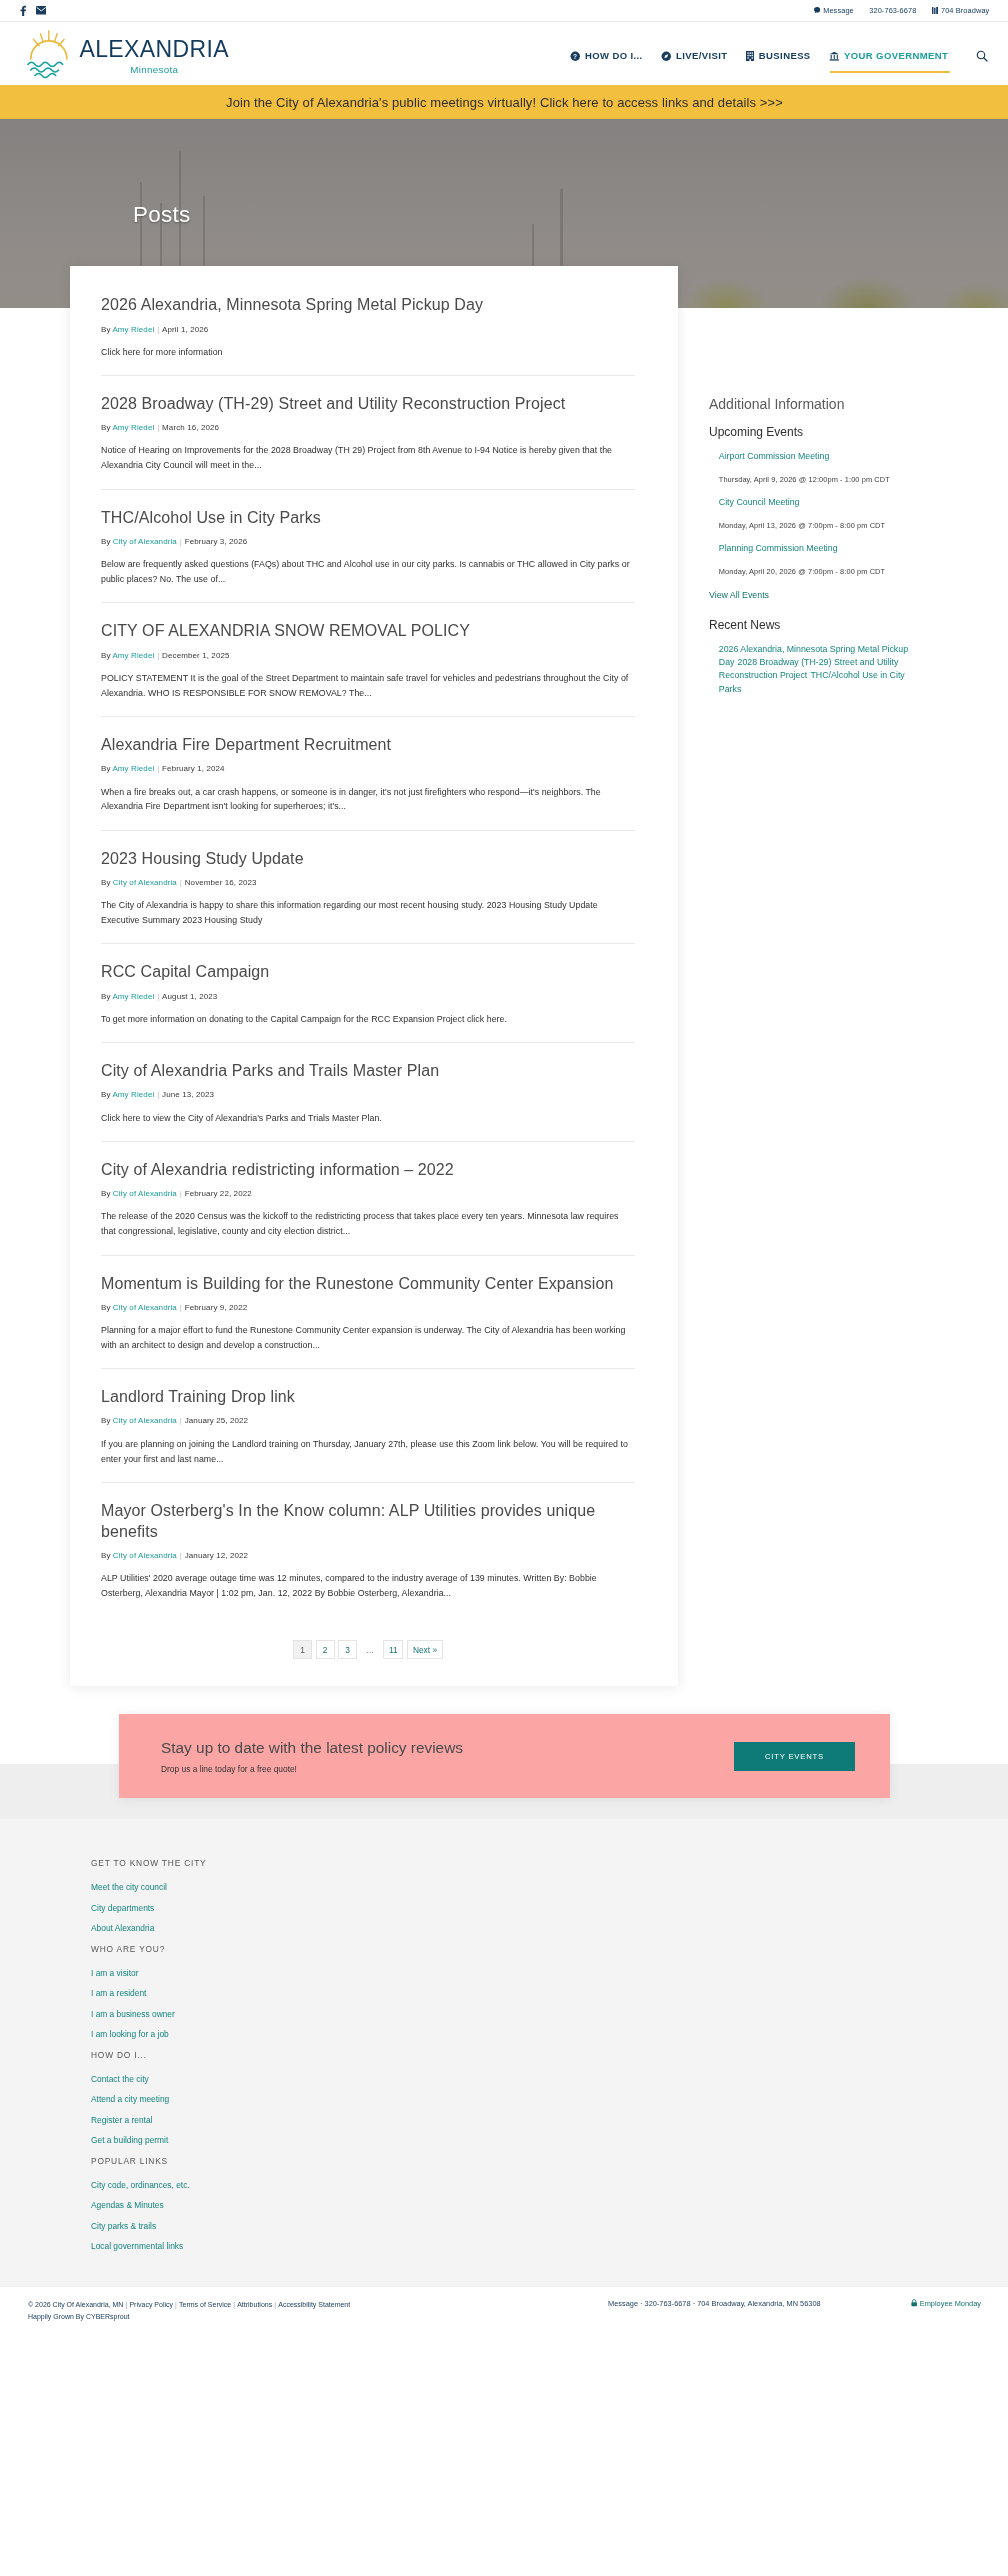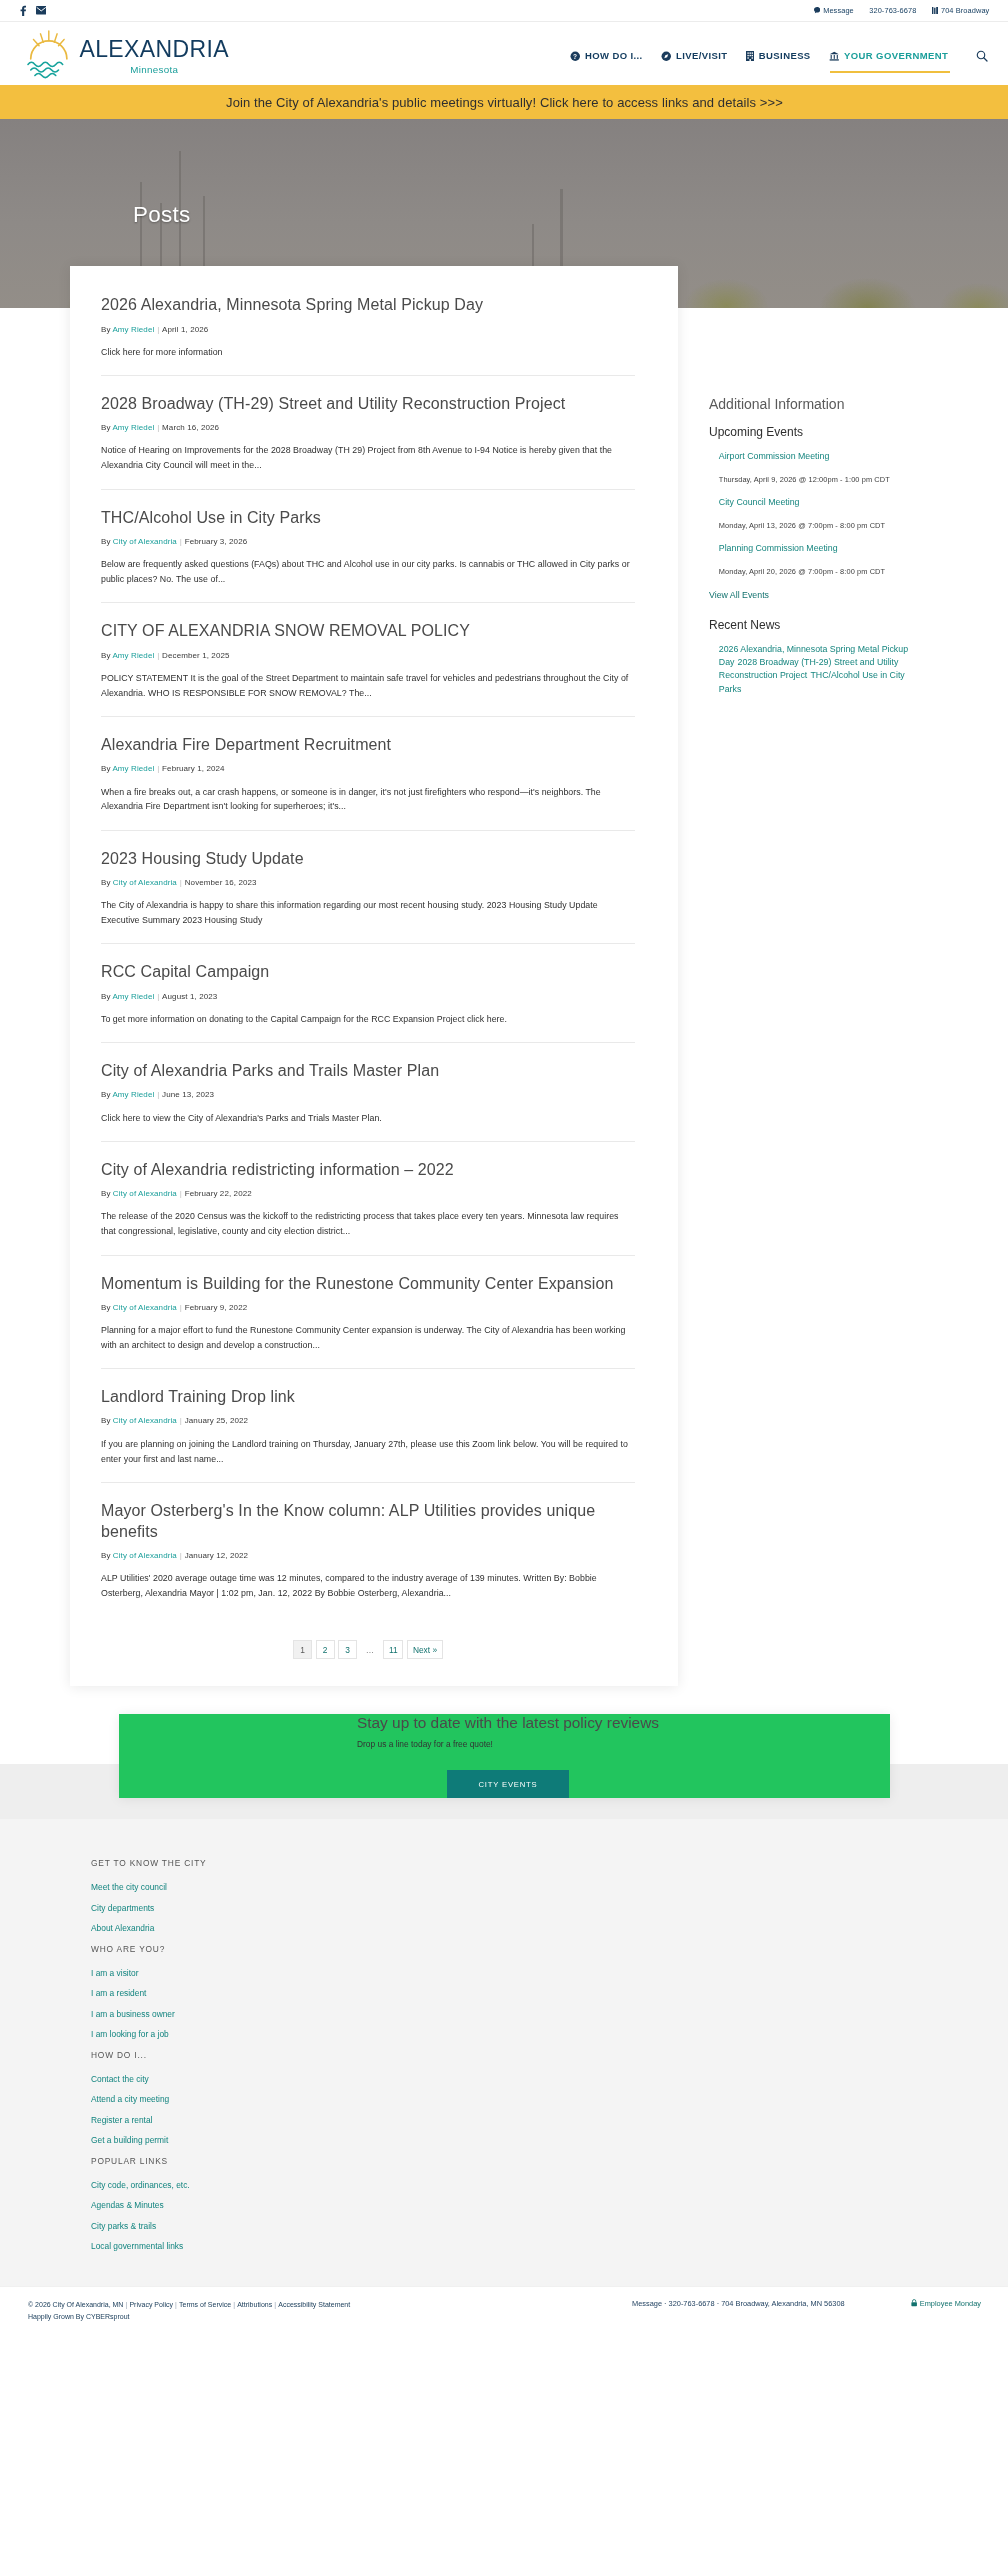--- a/index.html
+++ b/index.html
@@ -185,26 +185,25 @@
     font-size: 8.8px; color: #16857f; line-height: 1.40; margin-bottom: 9.8px;
     font-family: "Liberation Sans Narrow","Liberation Sans", sans-serif;
   }
 
   
   .cta-zone { position: relative; height: 105px; }
   .cta-grey { position:absolute; left:0; right:0; top: 50px; height: 55px; background:#eeeeee; }
   .cta-card {
     position: relative; z-index: 2;
     width: 771px; margin: 0 auto;
-    background: #22c55e;
+    background: #fca5a5;
     box-shadow: 0 1.4px 11.2px rgba(0,0,0,.08);
     height: 84px;
     display:flex; align-items:center; justify-content:space-between;
     padding: 0 35px 0 42px;
-    flex-direction: column;
   }
   .cta-head {
     font-family: "Liberation Sans Narrow","Liberation Sans", sans-serif;
     font-size: 15.4px; color: #4a4a4a; font-weight: 400; margin-bottom: 7px;
   }
   .cta-sub { font-size: 8.4px; color: #333; }
   .cta-btn {
     background: #0e7b78; color:#fff; font-size: 7.7px; letter-spacing: 0.8px;
     padding: 9.8px 31px; border:none; cursor:pointer;
     font-family: "Liberation Sans Narrow","Liberation Sans", sans-serif;
@@ -221,21 +220,21 @@
   .f-link { display:block; font-size: 8.4px; color:#12847f; margin-bottom: 10.5px; }
 
   .subfooter {
     background:#ffffff; padding: 12px 0 15.4px 0;
     border-top: 0.7px solid #f0f0f0;
   }
   .subfooter-inner { width: 981px; margin: 0 auto; display:flex; align-items:flex-start; padding: 0 14px;}
   .legal { font-size: 7px; color:#21435f; line-height:1.7; }
   .legal a { color:#21435f; }
   .legal .divider { color:#9aa6b4; margin:0 2.1px; }
-  .sf-mid { margin-left: auto; font-size: 7.4px; color:#1b3c5c; padding-right: 66px; }
+  .sf-mid { margin-left: auto; font-size: 7.4px; color:#1b3c5c; padding-right: 90px; }
   .sf-right { font-size: 7.4px; color:#12726e; display:flex; align-items:center; gap:2.8px;}
 </style>
 </head>
 <body>
 
 <div class="topbar">
   <div class="social">
     <a href="#" aria-label="Facebook">
       <svg width="6.3" height="11.2" viewBox="0 0 9 16">
           <path fill="#1b3c5c" d="M6 16V9h2.2l.4-2.6H6V4.9c0-.8.2-1.3 1.3-1.3h1.4V1.1C8.4 1.1 7.5 1 6.5 1 4.4 1 3 2.2 3 4.6v1.8H.8V9H3v7h3z"></path>

